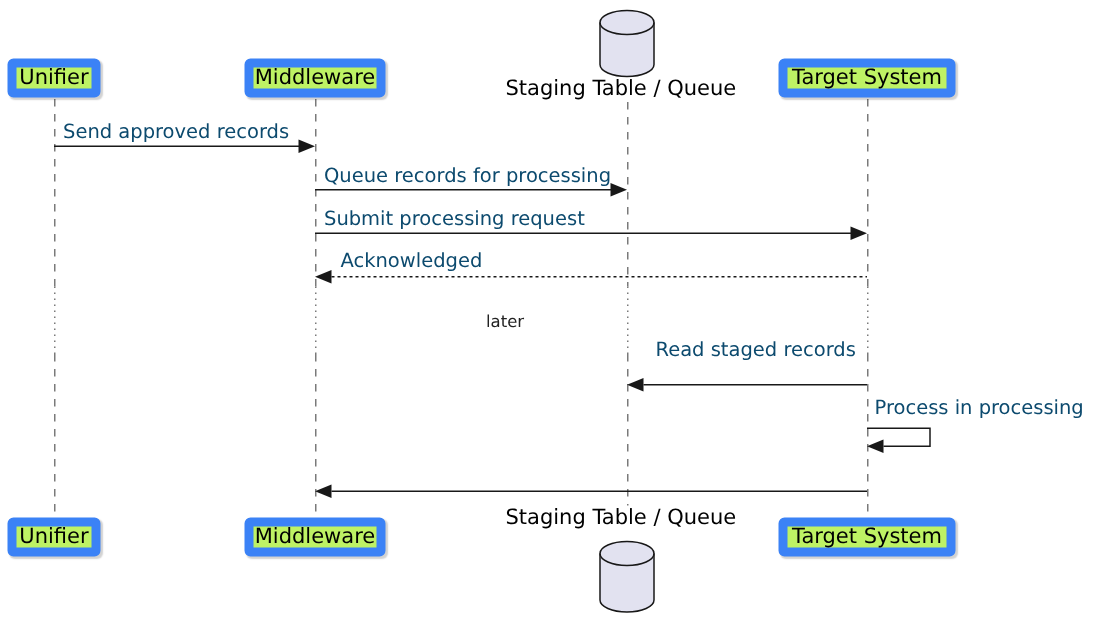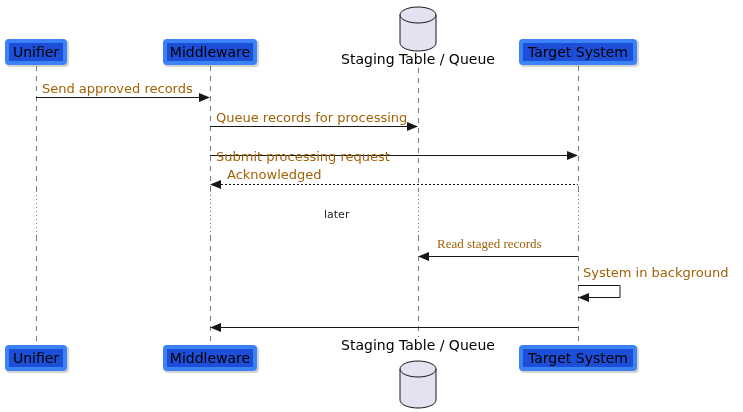--- a/index.html
+++ b/index.html
@@ -8,39 +8,38 @@
     width:743px;height:412px;
     background:#ffffff;
     font-family:"DejaVu Sans", sans-serif;
     color:#000;
     overflow:hidden;
   }
   .layer{position:absolute;left:0;top:0;}
   .participant-box{
     position:absolute;
     box-sizing:border-box;
-    background:#1d4ed8;
-    border:4px solid #3b82f6;
+    background:#bef264;
+    border:6px solid #3b82f6;
     border-radius:4px;
     box-shadow:1.5px 1.5px 1px rgba(0,0,0,0.18);
     display:flex;align-items:center;justify-content:center;
     font-size:14px;
     white-space:nowrap;
   }
   .db-label{
     position:absolute;
     font-size:14px;
-    text-align:center;
     white-space:nowrap;
   }
   .msg-label{
     position:absolute;
     font-size:13px;
     white-space:nowrap;
-    color:#a16207;
+    color:#0c4a6e;
   }
   .delay-label{
     position:absolute;
     font-size:11px;
     white-space:nowrap;
     color:#222;
   }
 </style>
 </head>
 <body>
@@ -133,20 +132,20 @@
   <div class="participant-box" style="left:163px;top:345px;width:94px;height:26px;">
     <span>Middleware</span>
   </div>
   <div class="db-label" style="left:337px;top:337px;width:162px;">Staging Table / Queue</div>
   <div class="participant-box" style="left:519px;top:345px;width:118px;height:26px;">
     <span>Target System</span>
   </div>
 
   <div class="msg-label" style="left:42px;top:81px;">Send approved records</div>
   <div class="msg-label" style="left:216px;top:110px;">Queue records for processing</div>
-  <div class="msg-label" style="left:216px;top:149px;">Submit processing request</div>
+  <div class="msg-label" style="left:216px;top:139px;">Submit processing request</div>
   <div class="msg-label" style="left:227px;top:167px;">Acknowledged</div>
-  <div class="msg-label" style="left:437px;top:236px;font-family:Liberation Serif, serif;">Read staged records</div>
-  <div class="msg-label" style="left:583px;top:265px;">System in background</div>
+  <div class="msg-label" style="left:437px;top:226px;">Read staged records</div>
+  <div class="msg-label" style="left:583px;top:265px;">Process in processing</div>
 
   <div class="delay-label" style="left:292px;top:208px;margin-left:32px;">later</div>
 
 </div>
 
 </body></html>

